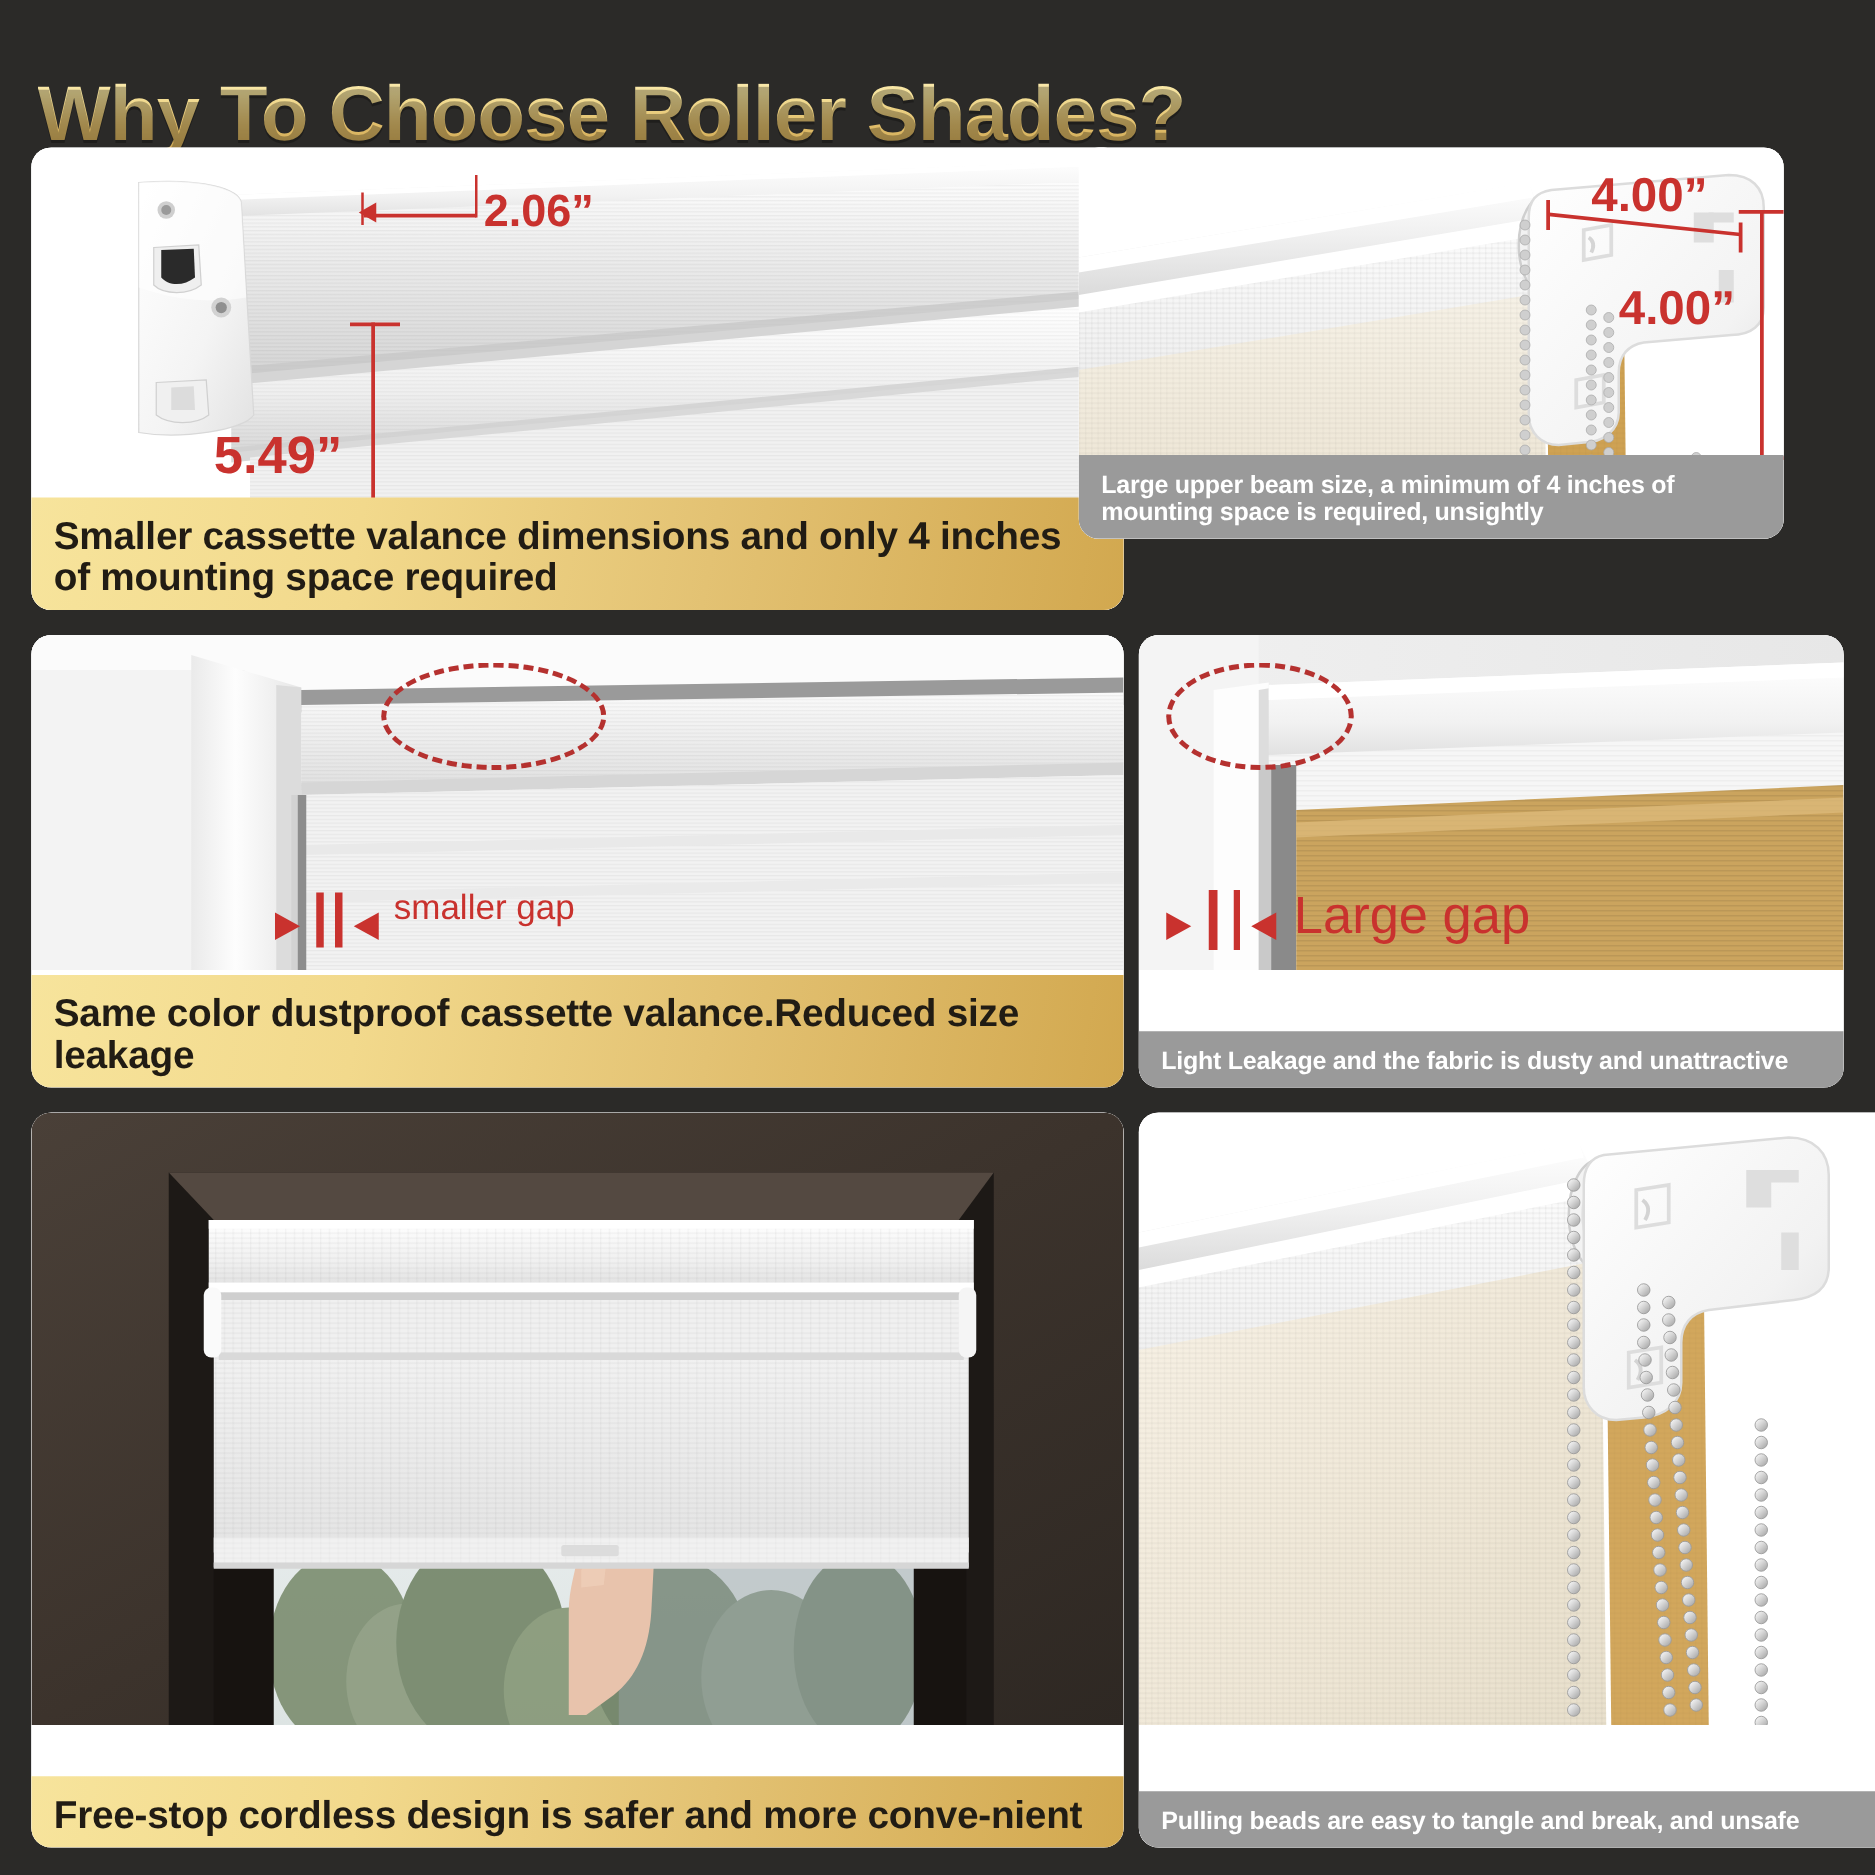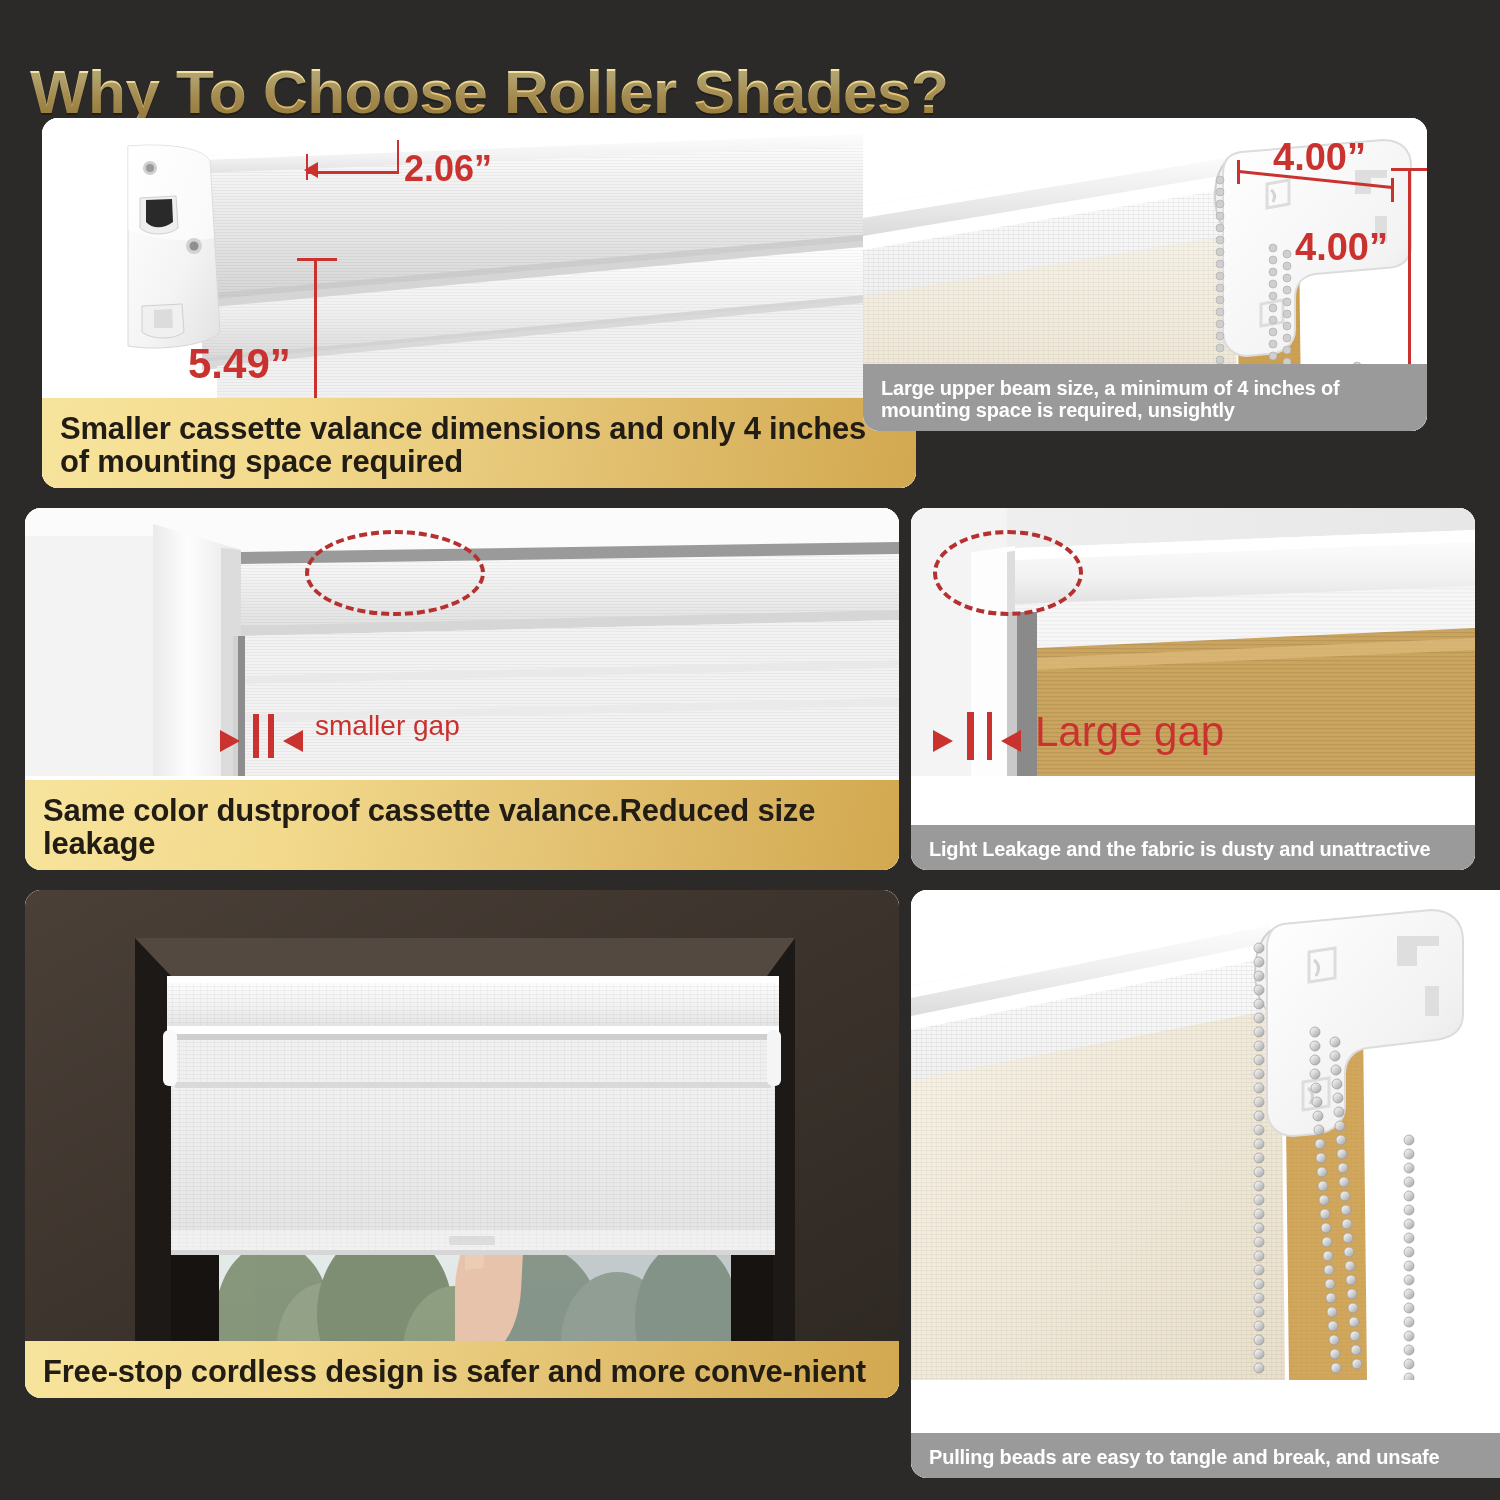--- a/index.html
+++ b/index.html
@@ -70,21 +70,21 @@
   .arrow-l { border-right: 20px solid #c9322e; }
   .gap-label { position:absolute; color:#c9322e; font-weight: normal; white-space:nowrap; }
 </style>
 </head>
 <body>
 
 <div class="page">
 
   <div class="title">Why To Choose Roller Shades?</div>
 
-  <div class="panel" style="left:25px; top:118px; width:874px; height:370px;margin-left:17px;">
+  <div class="panel" style="left:25px; top:118px; width:874px; height:370px;">
     <div class="photo">
       <div class="wall"></div>
 
       <svg width="874" height="300" viewBox="0 0 874 300" style="position:absolute;left:0;top:0;">
         <defs>
           <linearGradient id="vTop" x1="0" y1="0" x2="0" y2="1">
             <stop offset="0%" stop-color="#ffffff"></stop>
             <stop offset="55%" stop-color="#f2f2f2"></stop>
             <stop offset="100%" stop-color="#dcdcdc"></stop>
           </linearGradient>
@@ -391,21 +391,21 @@
 
     <div class="arrow-r" style="left:22px; top:222px;"></div>
     <div class="dim-line" style="left:56px; top:204px; width:7px; height:48px;"></div>
     <div class="dim-line" style="left:76px; top:204px; width:5px; height:48px;"></div>
     <div class="arrow-l" style="left:90px; top:222px;"></div>
     <div class="gap-label" style="left:124px; top:200px; font-size:42px;">Large gap</div>
 
     <div class="caption gray">Light Leakage and the fabric is dusty and unattractive</div>
   </div>
 
-  <div class="panel" style="left:25px; top:890px; width:874px; height:508px;">
+  <div class="panel" style="left:25px; top:890px; width:874px; height:588px;">
     <div class="photo">
       <svg width="874" height="490" viewBox="0 0 874 490" style="position:absolute;left:0;top:0;">
         <defs>
           <linearGradient id="roomG" x1="0" y1="0" x2="1" y2="1">
             <stop offset="0%" stop-color="#4a4038"></stop>
             <stop offset="50%" stop-color="#3c332c"></stop>
             <stop offset="100%" stop-color="#2e2823"></stop>
           </linearGradient>
           <linearGradient id="valG5" x1="0" y1="0" x2="0" y2="1">
             <stop offset="0%" stop-color="#ffffff"></stop>

